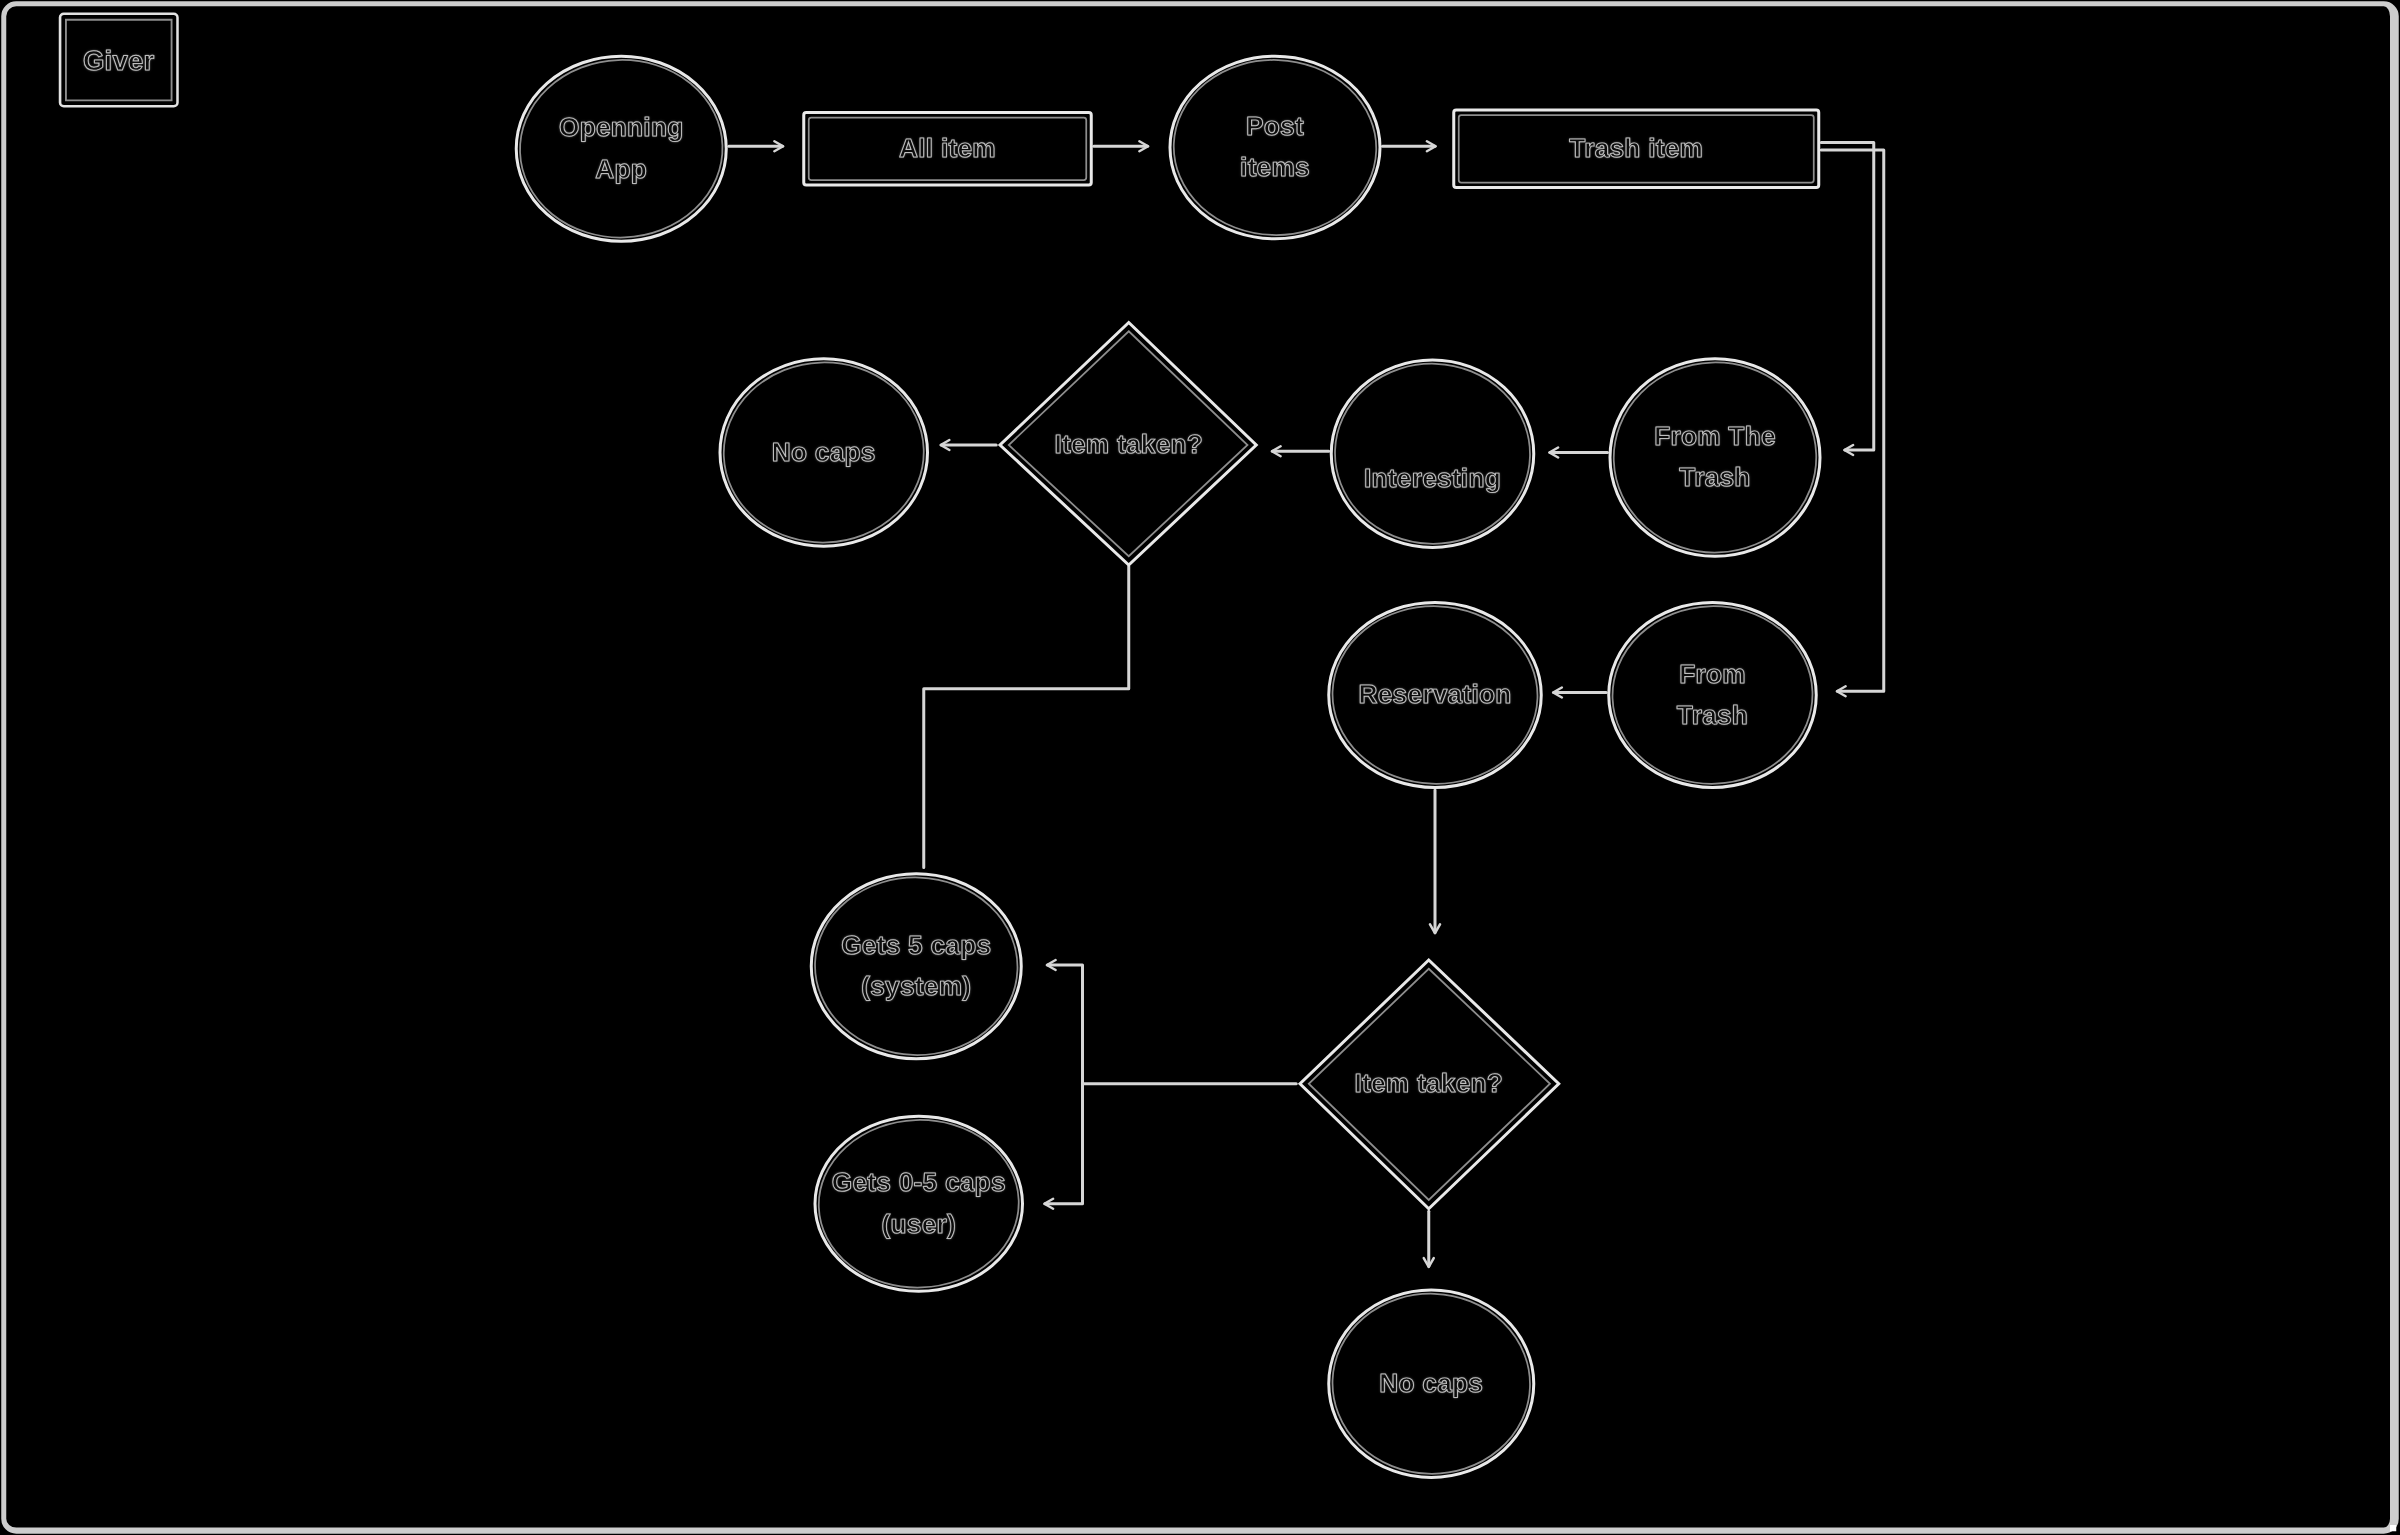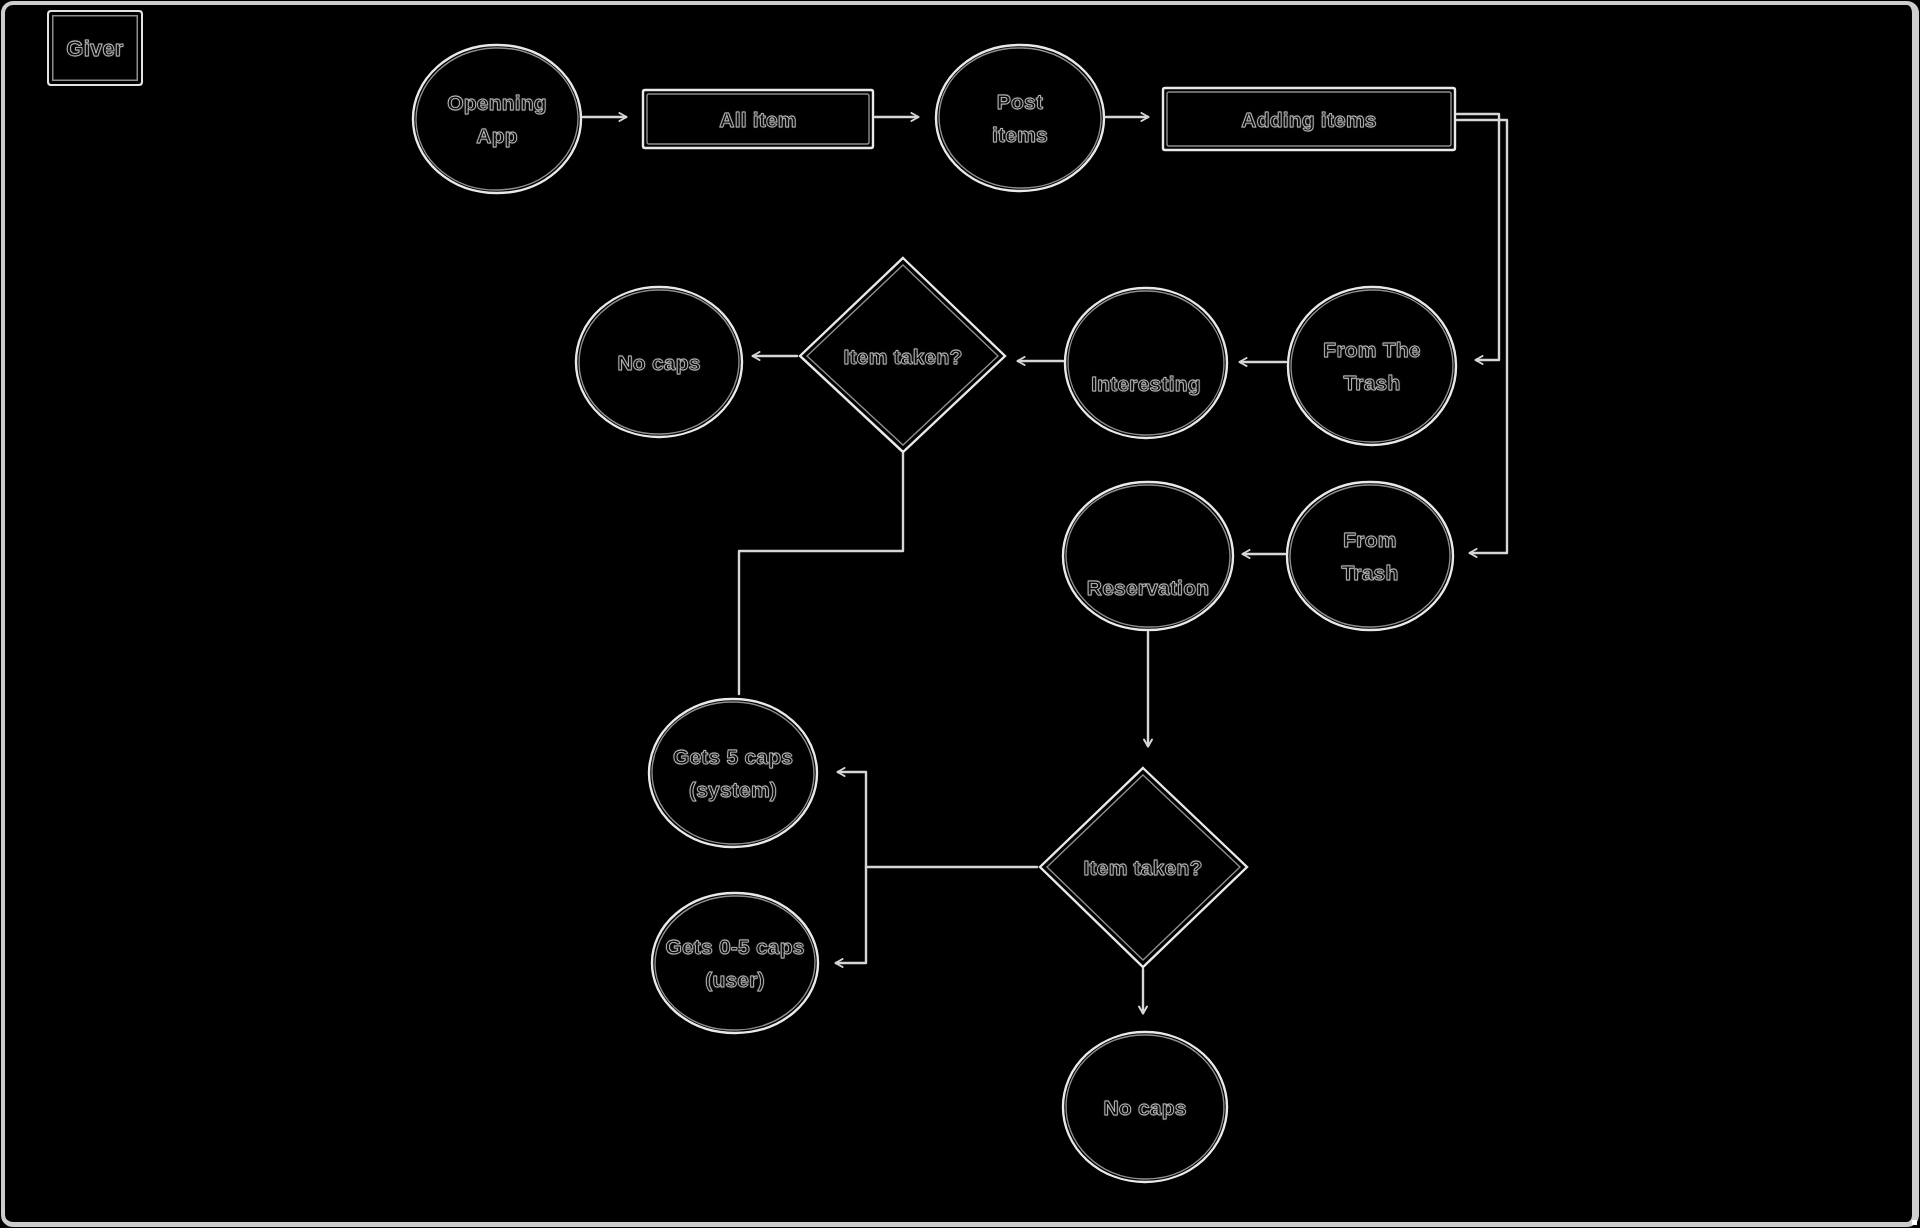--- a/index.html
+++ b/index.html
@@ -143,27 +143,27 @@
       <ellipse class="s-main" cx="1145" cy="1107" rx="82" ry="75"></ellipse>
       <ellipse class="s-shadow" cx="1145" cy="1107" rx="79" ry="72" transform="rotate(2 1145 1107)"></ellipse>
     </g>
   </svg>
 
   <div class="lbl" style="left:497px;top:119px">Openning
 App</div>
   <div class="lbl" style="left:758px;top:119px">All item</div>
   <div class="lbl" style="left:1020px;top:118px">Post
 items</div>
-  <div class="lbl" style="left:1309px;top:119px">Adding items</div>
+  <div class="lbl" style="left:1309px;top:119px">Trash item</div>
   <div class="lbl" style="left:659px;top:362px">No caps</div>
   <div class="lbl" style="left:903px;top:356px">Item taken?</div>
   <div class="lbl" style="left:1146px;top:383px">Interesting</div>
   <div class="lbl" style="left:1372px;top:366px">From The
 Trash</div>
-  <div class="lbl" style="left:1148px;top:587px">Reservation</div>
+  <div class="lbl" style="left:1148px;top:556px">Reservation</div>
   <div class="lbl" style="left:1370px;top:556px">From
 Trash</div>
   <div class="lbl" style="left:733px;top:773px">Gets 5 caps
 (system)</div>
   <div class="lbl" style="left:735px;top:963px">Gets 0-5 caps
 (user)</div>
   <div class="lbl" style="left:1143px;top:867px">Item taken?</div>
   <div class="lbl" style="left:1145px;top:1107px">No caps</div>
 
   <div class="giver-box">

